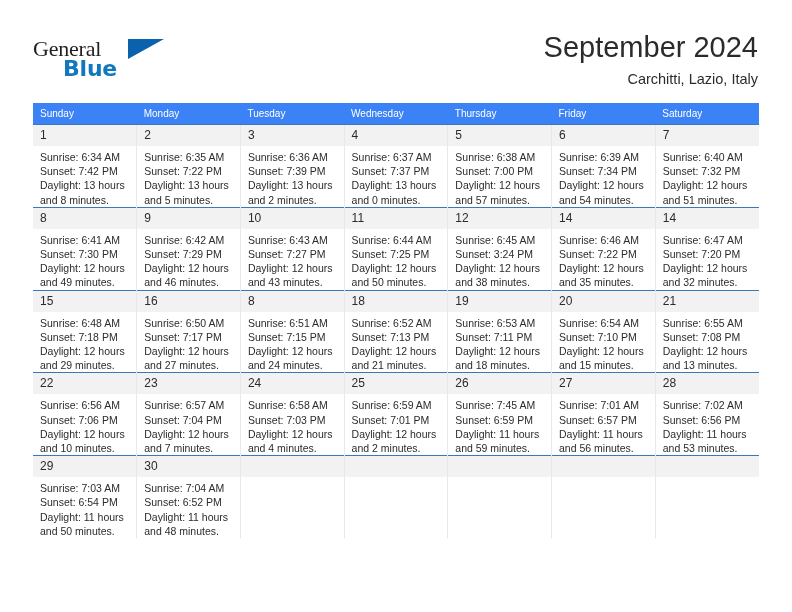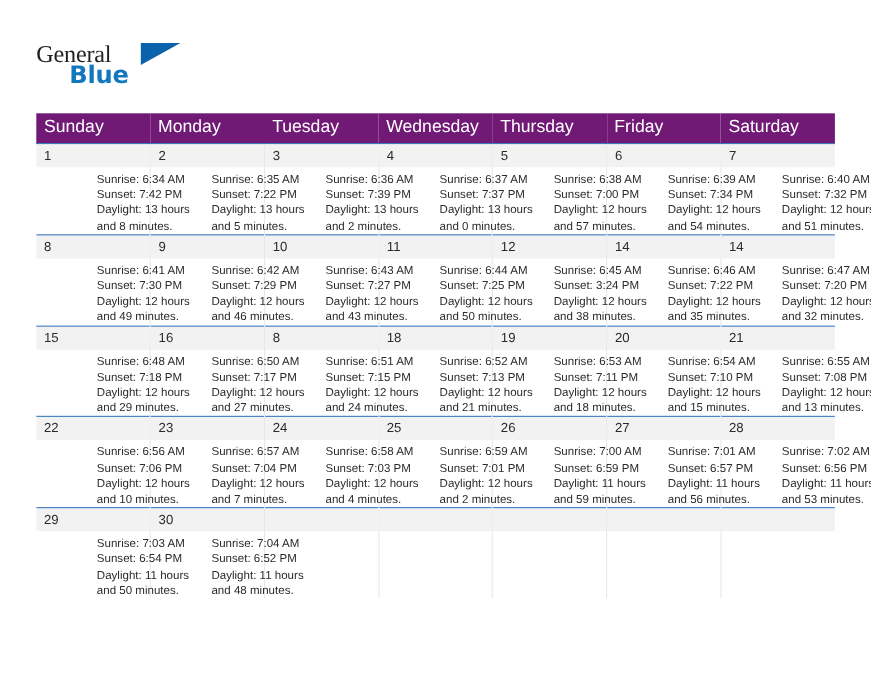--- a/index.html
+++ b/index.html
@@ -86,24 +86,24 @@
   
   .calendar {
     position: absolute;
     left: 33px;
     top: 103px;
     width: 726px;
     border-collapse: collapse;
     table-layout: fixed;
   }
   .calendar th {
-    background: #701a75;
+    background: #3b82f6;
     color: #ffffff;
     font-weight: normal;
-    font-size: 16px;
+    font-size: 10px;
     text-align: left;
     padding: 4px 0 5px 7px;
     height: 12px;
     border: none;
   }
   .calendar td {
     vertical-align: top;
     padding: 0;
     border-left: 1px solid #e8e8e8;
     border-top: 1px solid #3a78bd;
@@ -126,39 +126,42 @@
     line-height: 14px;
   }
   .daynum.blank {
     background: #f2f2f2;
   }
   .info {
     padding: 4px 6px 0 7px;
     font-size: 10.5px;
     line-height: 14.2px;
     color: #2b2b2b;
-    margin-left: 48px;
   }
   .info div {
     white-space: nowrap;
   }
 </style>
 </head>
 <body>
 
 <div class="page">
 
   <div class="topbar">
 
     <div class="brand">
       <span class="brand-general">General</span>
       <span class="brand-tri"></span>
       <span class="brand-blue">Blue</span>
     </div>
 
+    <div class="title-block">
+      <div class="cal-title">September 2024</div>
+      <div class="cal-subtitle">Carchitti, Lazio, Italy</div>
+    </div>
 
   </div>
 
   <table class="calendar">
     <thead>
       <tr>
         <th>Sunday</th>
         <th>Monday</th>
         <th>Tuesday</th>
         <th>Wednesday</th>
@@ -396,21 +399,21 @@
             <div class="info">
               <div>Sunrise: 6:59 AM</div>
               <div>Sunset: 7:01 PM</div>
               <div>Daylight: 12 hours</div>
               <div>and 2 minutes.</div>
             </div>
           </td>
           <td>
             <span class="daynum">26</span>
             <div class="info">
-              <div>Sunrise: 7:00 AM</div>
+              <div>Sunrise: 7:45 AM</div>
               <div>Sunset: 6:59 PM</div>
               <div>Daylight: 11 hours</div>
               <div>and 59 minutes.</div>
             </div>
           </td>
           <td>
             <span class="daynum">27</span>
             <div class="info">
               <div>Sunrise: 7:01 AM</div>
               <div>Sunset: 6:57 PM</div>

